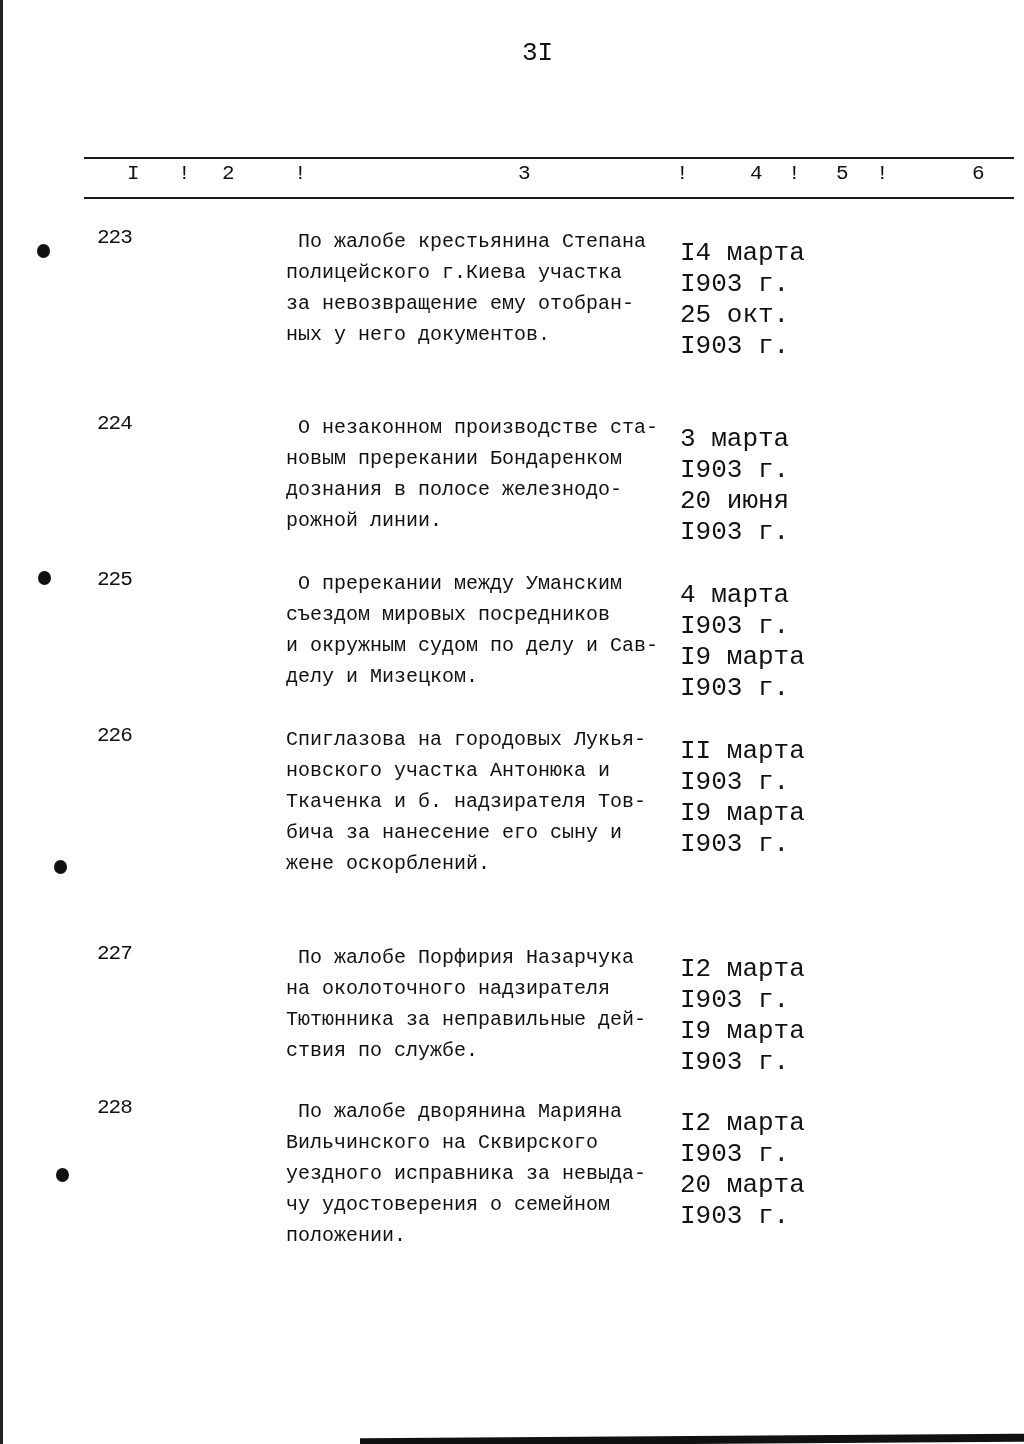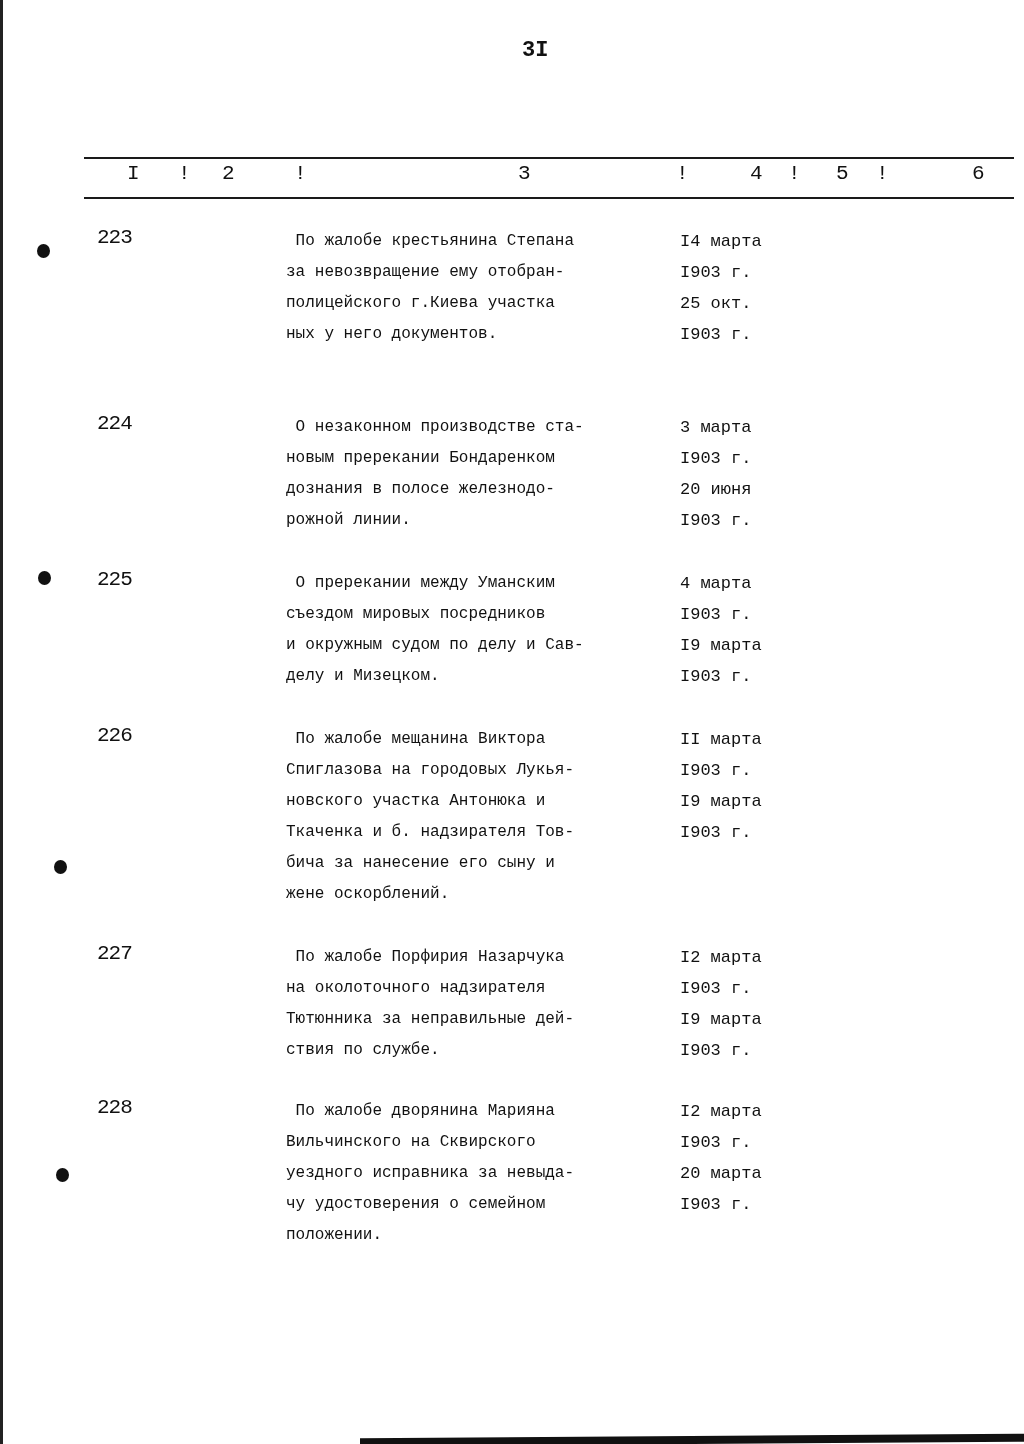--- a/index.html
+++ b/index.html
@@ -1,32 +1,32 @@
 <!DOCTYPE html>
 <html><head>
 <meta charset="utf-8">
 <style>
   html, body { margin: 0; padding: 0; }
   body {
     width: 1024px; height: 1444px; background: #ffffff; position: relative; overflow: hidden;
     font-family: "Liberation Mono", "DejaVu Sans Mono", monospace; color: #111;
   }
-  .page-number { position: absolute; left: 522px; top: 38px; font-size: 22px; font-weight: bold; }
+  .page-number { position: absolute; left: 522px; top: 38px; font-size: 26px; }
   .rule { position: absolute; left: 84px; width: 930px; height: 2px; background: #1a1a1a; }
   .rule.top { top: 157px; }
   .rule.bottom { top: 197px; }
   .header-row { position: absolute; top: 162px; left: 0; width: 1024px; height: 30px; font-size: 21px; }
   .header-row span { position: absolute; top: 0; }
   .left-edge { position: absolute; left: 0; top: 0; width: 3px; height: 1444px; background: #222; }
   .bottom-edge { position: absolute; left: 360px; top: 1436px; width: 664px; height: 8px; background: #111; transform: skewY(-0.4deg); }
   .entry { position: absolute; left: 0; width: 1024px; }
   .entry .num { position: absolute; left: 97px; top: 0; font-size: 21px; letter-spacing: -1px; text-align: center; }
-  .entry .desc { position: absolute; left: 286px; top: 0; width: 395px; font-size: 16px; line-height: 31px; }
+  .entry .desc { position: absolute; left: 286px; top: 0; width: 395px; font-size: 20px; line-height: 31px; }
   .entry .desc div { white-space: pre; }
-  .entry .dates { position: absolute; left: 680px; top: 0; font-size: 17px; line-height: 31px; }
+  .entry .dates { position: absolute; left: 680px; top: 12px; font-size: 26px; line-height: 31px; }
   .entry .dates div { white-space: pre; }
   .punch { position: absolute; width: 13px; height: 14px; background: #111; border-radius: 50%; }
 </style>
 </head>
 <body>
 
 <div class="left-edge"></div>
 
 <div class="page-number">3I</div>
 
@@ -43,22 +43,22 @@
   <span style="left:836px">5</span>
   <span style="left:876px">!</span>
   <span style="left:972px">6</span>
 </div>
 <div class="rule bottom"></div>
 
 <div class="entry" style="top:226px">
   <div class="num">223</div>
   <div class="desc">
     <div> По жалобе крестьянина Степана</div>
+    <div>полицейского г.Киева участка</div>
     <div>за невозвращение ему отобран-</div>
-    <div>полицейского г.Киева участка</div>
     <div>ных у него документов.</div>
   </div>
   <div class="dates">
     <div>I4 марта</div>
     <div>I903 г.</div>
     <div>25 окт.</div>
     <div>I903 г.</div>
   </div>
 </div>
 
@@ -90,21 +90,20 @@
     <div>4 марта</div>
     <div>I903 г.</div>
     <div>I9 марта</div>
     <div>I903 г.</div>
   </div>
 </div>
 
 <div class="entry" style="top:724px">
   <div class="num">226</div>
   <div class="desc">
-    <div> По жалобе мещанина Виктора</div>
     <div>Спиглазова на городовых Лукья-</div>
     <div>новского участка Антонюка и</div>
     <div>Ткаченка и б. надзирателя Тов-</div>
     <div>бича за нанесение его сыну и</div>
     <div>жене оскорблений.</div>
   </div>
   <div class="dates">
     <div>II марта</div>
     <div>I903 г.</div>
     <div>I9 марта</div>

